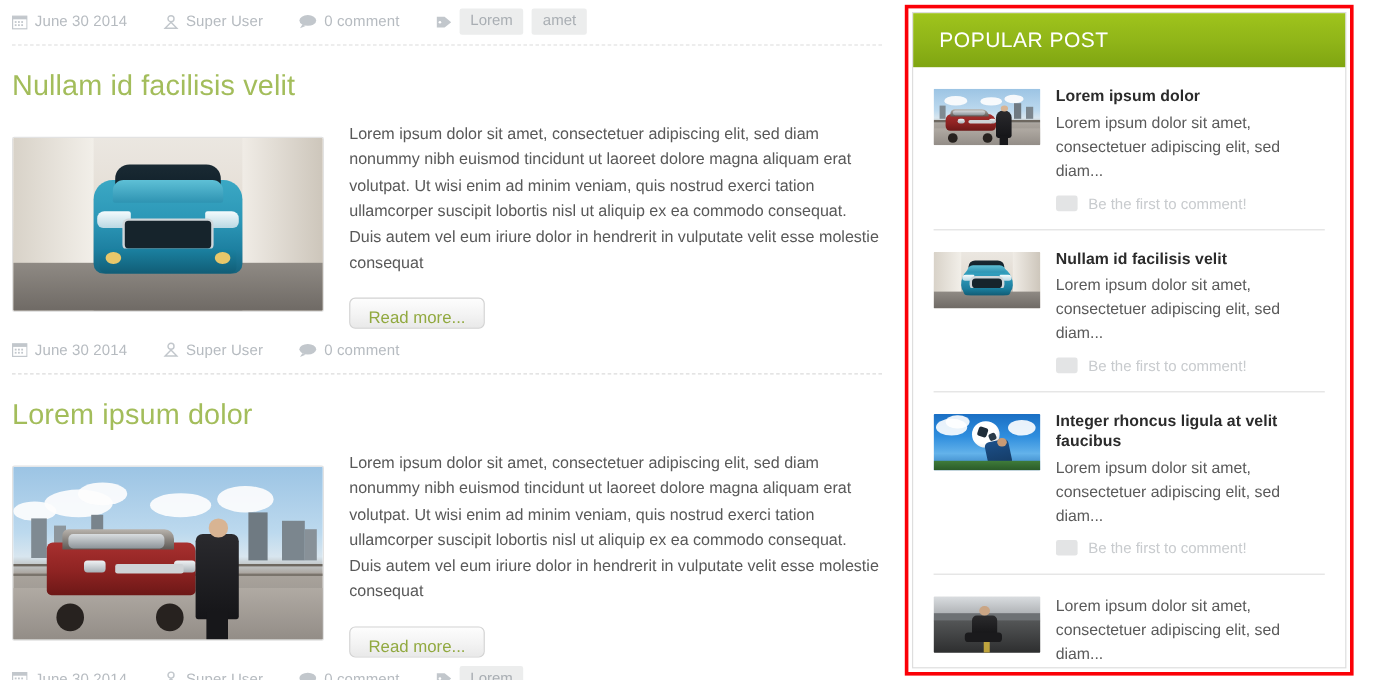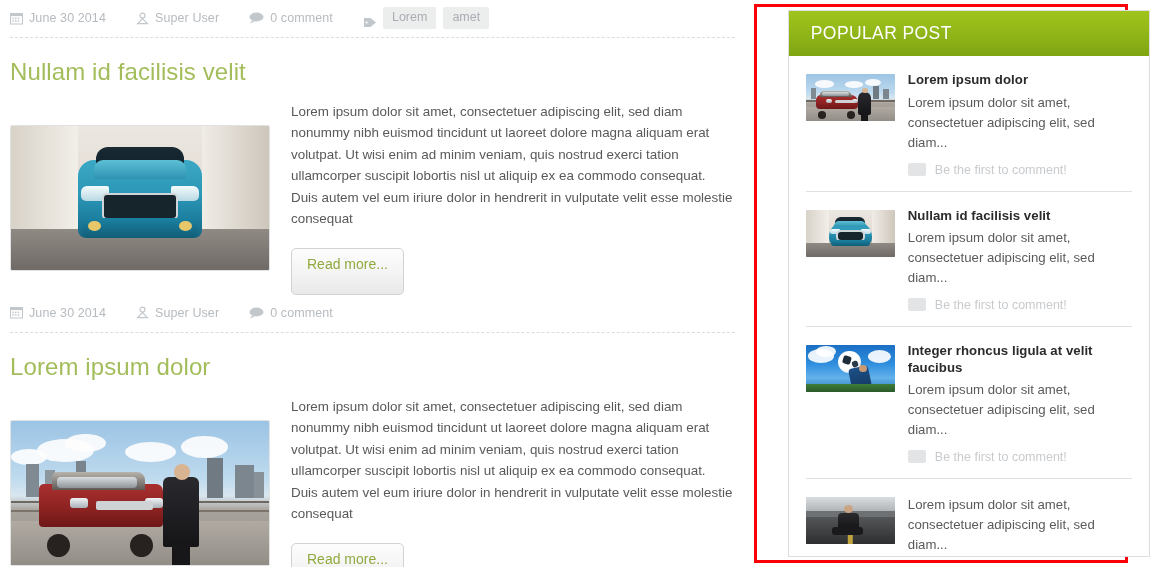--- a/index.html
+++ b/index.html
@@ -49,21 +49,21 @@
   }
   .meta-item .mi-label { letter-spacing: .1px; }
   .meta-ico {
     display: inline-block;
     margin-right: 6px;
     color: #c2c7cc;
     line-height: 1;
   }
   .meta-ico svg { display: block; }
 
-  .tag-group { display: flex; align-items: flex-end; margin-right: 0; }
+  .tag-group { display: flex; align-items: center; margin-right: 0; }
   .tag-pill {
     display: inline-block;
     background: #eceded;
     color: #a9aeb3;
     font-size: 12.5px;
     padding: 3px 9px 4px 9px;
     border-radius: 2px;
     margin-right: 7px;
     line-height: 1.15;
   }
@@ -111,21 +111,21 @@
     margin: 0;
     color: #595959;
     font-size: 13.4px;
     line-height: 21.5px;
     text-align: left;
   }
 
   .readmore {
     display: inline-block;
     margin-top: 18px;
-    padding: 8px 15px 23px 15px;
+    padding: 8px 15px 2px 15px;
     font-size: 14px;
     color: #91a93f;
     background: linear-gradient(to bottom, #fdfdfd 0%, #f3f3f3 55%, #e9e9e9 100%);
     border: 1px solid #d2d2d2;
     border-radius: 5px;
     cursor: pointer;
     line-height: 1;
     font-family: "Liberation Sans", sans-serif;
   }
 
@@ -149,21 +149,20 @@
 
   .widget {
     position: absolute;
     left: 11px;
     top: 10px;
     width: 362px;
     height: 547px;
     box-sizing: border-box;
     background: #fff;
     border: 1px solid #dedede;
-    margin-left: 28px;
   }
 
   .widget-head {
     height: 45px;
     background: linear-gradient(to bottom, #9fc41c 0%, #8fb418 55%, #7fa511 100%);
     display: flex;
     align-items: center;
     padding: 0 0 0 22px;
     box-sizing: border-box;
   }

